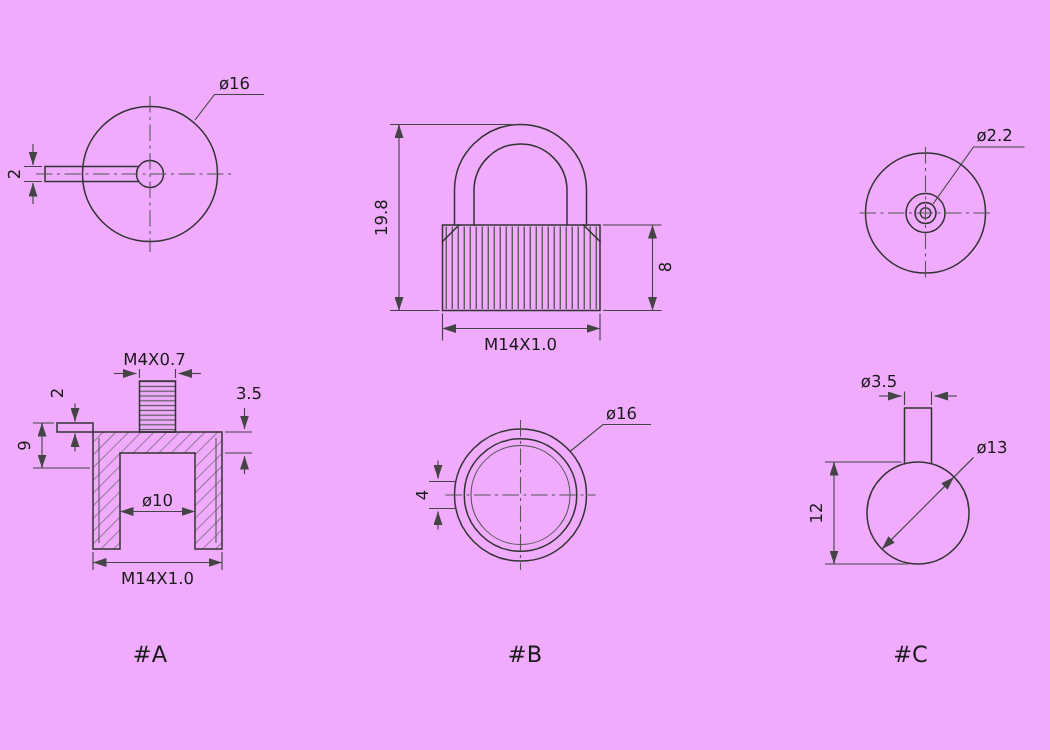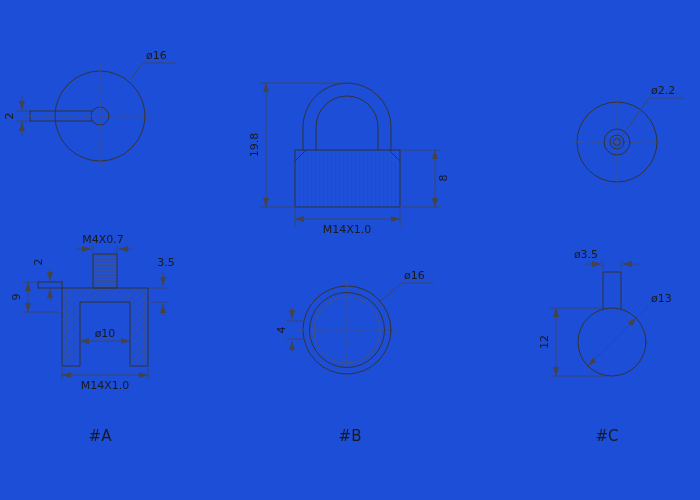--- a/index.html
+++ b/index.html
@@ -1,16 +1,16 @@
 <!DOCTYPE html>
 <html><head>
 <meta charset="utf-8">
 <style>
   html,body{margin:0;padding:0;background:#ffffff;}
-  .stage{width:700px;height:500px;background:#1d4ed8;position:relative;overflow:hidden;
+  .stage{width:700px;height:500px;background:#f0abfc;position:relative;overflow:hidden;
          font-family:"DejaVu Sans","Liberation Sans",sans-serif;}
   svg{display:block;}
   .ln{stroke:#333;stroke-width:1;fill:none;stroke-linecap:square;}
   .thin{stroke:#555;stroke-width:.7;fill:none;}
   .cl{stroke:#555;stroke-width:.7;fill:none;stroke-dasharray:11 3 2 3;}
   .dim{stroke:#444;stroke-width:.75;fill:none;}
   text.t{font-family:"DejaVu Sans","Liberation Sans",sans-serif;font-size:11px;fill:#1a1a1a;}
   text.pl{font-family:"DejaVu Sans","Liberation Sans",sans-serif;font-size:15px;fill:#1a1a1a;}
 </style>
 </head>

